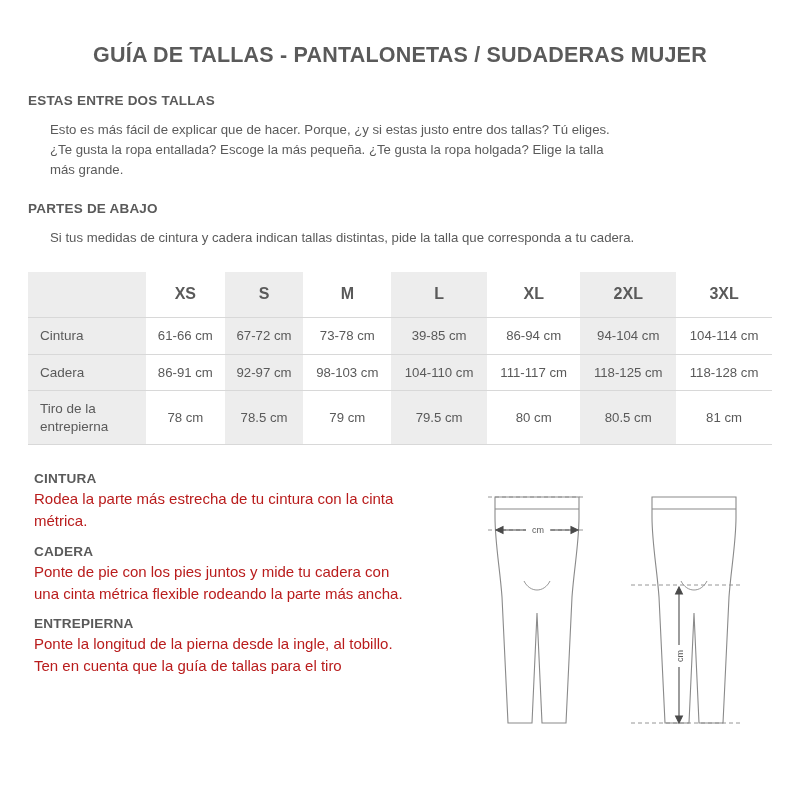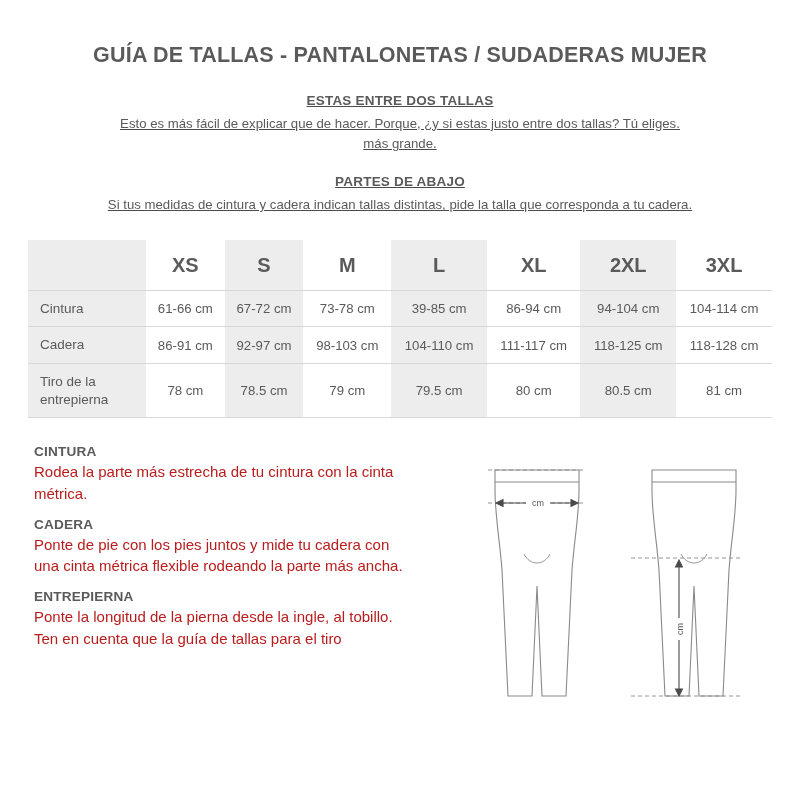--- a/index.html
+++ b/index.html
@@ -31,36 +31,34 @@
     font-weight: bold;
     letter-spacing: .2px;
     line-height: 1.42;
     color: #5a5a5a;
     max-width: 620px;
     margin-left: auto;
     margin-right: auto;
   }
 
   .section {
-    text-align: center;
     margin-top: 22px;
-    text-decoration: underline;
   }
   .section-title {
     font-size: 13.5px;
     font-weight: bold;
     color: #5a5a5a;
     letter-spacing: .2px;
     margin: 0 0 6px 0;
   }
   .section-body {
     font-size: 13.2px;
     line-height: 1.55;
     color: #5a5a5a;
-    margin: 0 auto;
+    margin: 12px auto;
     max-width: 700px;
   }
   .section.second { margin-top: 20px; }
 
   
   .table-wrap {
     margin-top: 24px;
   }
   table.size-table {
     width: 100%;
@@ -72,21 +70,21 @@
   table.size-table td {
     border-top: 1px solid #d8d8d8;
     border-bottom: 1px solid #d8d8d8;
     padding: 9px 4px;
     text-align: center;
     font-weight: normal;
     line-height: 1.3;
   }
   table.size-table thead th {
     font-weight: bold;
-    font-size: 20px;
+    font-size: 16px;
     padding: 12px 4px;
     border-top: none;
   }
   table.size-table thead th.corner { border-bottom: 1px solid #d8d8d8; }
   .row-label {
     text-align: left !important;
     padding-left: 12px !important;
     font-weight: bold;
     font-size: 13.5px;
     width: 102px;
@@ -139,20 +137,21 @@
 <body>
 
 <div class="page">
 
   <h1 class="main-title">GUÍA DE TALLAS - PANTALONETAS / SUDADERAS MUJER</h1>
 
   <div class="section first">
     <div class="section-title">ESTAS ENTRE DOS TALLAS</div>
     <div class="section-body">
       <div>Esto es más fácil de explicar que de hacer. Porque, ¿y si estas justo entre dos tallas? Tú eliges.</div>
+      <div>¿Te gusta la ropa entallada? Escoge la más pequeña. ¿Te gusta la ropa holgada? Elige la talla</div>
       <div>más grande.</div>
     </div>
   </div>
 
   <div class="section second">
     <div class="section-title">PARTES DE ABAJO</div>
     <div class="section-body">
       <div>Si tus medidas de cintura y cadera indican tallas distintas, pide la talla que corresponda a tu cadera.</div>
     </div>
   </div>

